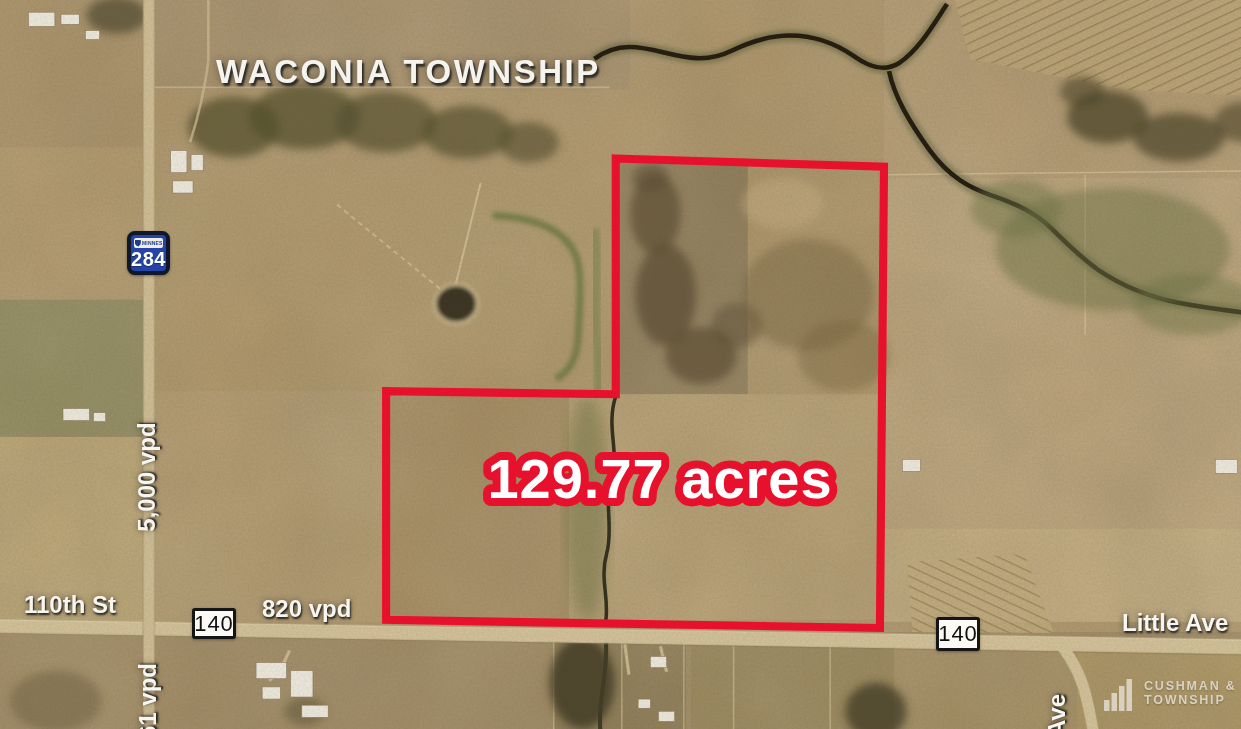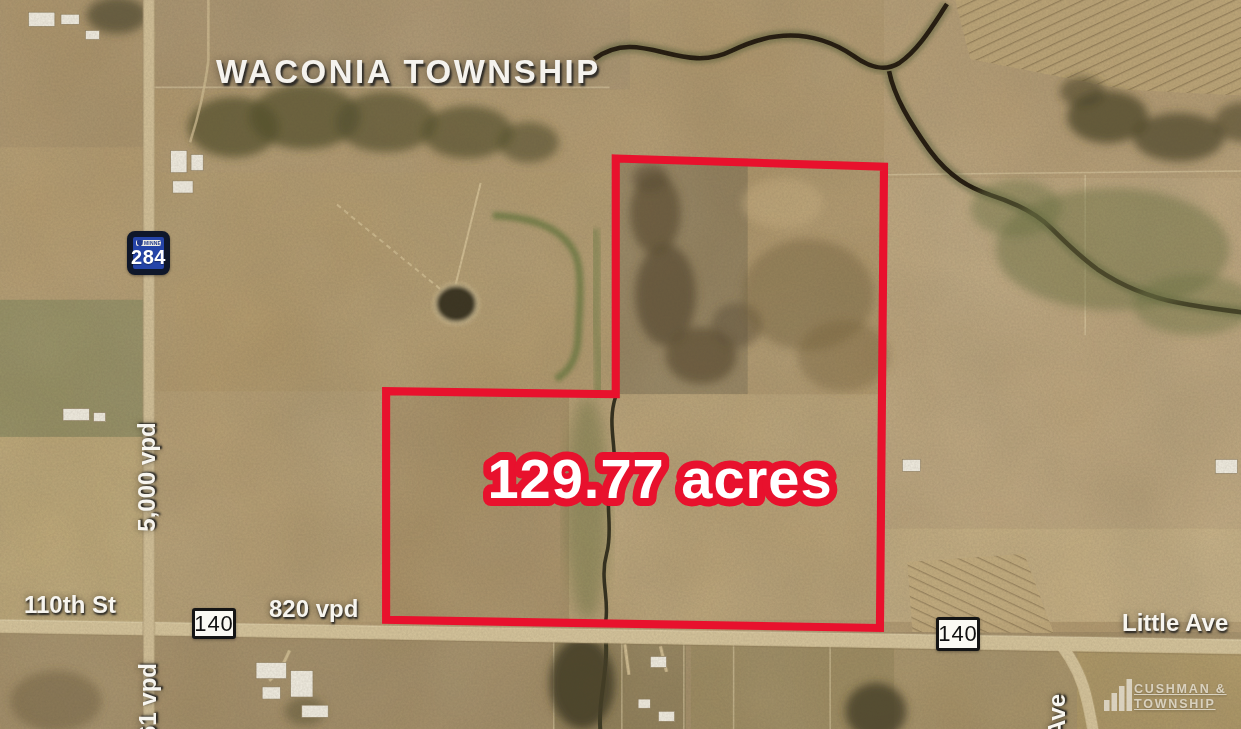--- a/index.html
+++ b/index.html
@@ -13,21 +13,21 @@
   .overlay-label{
     position:absolute;color:#f7f5ef;font-weight:700;white-space:nowrap;line-height:1;
     text-shadow:1px 2px 2px rgba(25,25,25,.9),0 0 6px rgba(0,0,0,.45);
   }
   .lbl-township{
     left:216px;top:55px;font-size:33px;letter-spacing:2.5px;color:#f5f3ee;
     text-shadow:2px 3px 2px rgba(30,30,30,.85),0 0 9px rgba(0,0,0,.4);
   }
   .lbl-road{font-size:24px;}
   .lbl-110th{left:24px;top:593px;}
-  .lbl-820{left:269px;top:597px;}
+  .lbl-820{left:262px;top:597px;}
   .lbl-littleave-h{left:1122px;top:611px;}
   .vlabel{
     position:absolute;color:#f7f5ef;font-weight:700;font-size:24px;white-space:nowrap;line-height:1;
     text-shadow:1px 2px 2px rgba(25,25,25,.9),0 0 6px rgba(0,0,0,.45);
     transform:translate(-50%,-50%) rotate(-90deg);
   }
   .lbl-5000{left:147px;top:477px;}
   .lbl-61{left:148px;top:701px;}
   .lbl-littleave-v{left:1057px;top:747px;}
 
@@ -40,37 +40,37 @@
   .route-badge{
     position:absolute;box-sizing:border-box;background:#fbfaf4;border:3px solid #151515;
     border-radius:3px;color:#101010;display:flex;align-items:center;justify-content:center;
     font-size:22px;font-weight:400;letter-spacing:1px;box-shadow:0 1px 3px rgba(0,0,0,.35);margin-top:11px;
   }
   .badge-west{left:192px;top:597px;width:44px;height:31px;}
   .badge-east{left:936px;top:606px;width:44px;height:34px;}
 
   .hwy-shield{
     position:absolute;left:127px;top:231px;box-sizing:border-box;width:43px;height:44px;
-    background:#2544a8;border:6px solid #0f172a;border-radius:8px;
+    background:#2544a8;border:4px solid #0f172a;border-radius:8px;
     box-shadow:0 1px 3px rgba(0,0,0,.4);display:flex;flex-direction:column;
   }
   .shield-band{
     margin:3px 3px 0 3px;height:10px;background:#f0ede5;border-radius:2px;
     display:flex;align-items:center;gap:1px;padding:0 1px;overflow:hidden;
   }
   .mn-state-icon{width:6px;height:7px;background:#223a8c;flex:0 0 auto;
     clip-path:polygon(0 0,100% 12%,92% 70%,55% 100%,22% 84%,0 60%);}
   .shield-state{font-size:5px;font-weight:700;letter-spacing:.2px;color:#223a8c;line-height:1;}
   .shield-number{flex:1;display:flex;align-items:center;justify-content:center;
     color:#fff;font-size:20px;font-weight:700;letter-spacing:.5px;
     text-shadow:0 1px 1px rgba(0,0,0,.35);}
 
   .watermark{
-    position:absolute;left:1104px;top:679px;display:flex;align-items:flex-end;gap:0;
-    opacity:.58;color:#ffffff;text-decoration:underline;
+    position:absolute;left:1104px;top:679px;display:flex;align-items:flex-start;gap:10px;
+    opacity:.58;color:#ffffff;
   }
   .watermark .wm-text{
     font-size:12.5px;font-weight:700;letter-spacing:1.8px;line-height:1.15;
     text-shadow:0 1px 2px rgba(0,0,0,.45);white-space:nowrap;
   }
 </style>
 </head>
 <body>
 
 <div class="map-shot">

